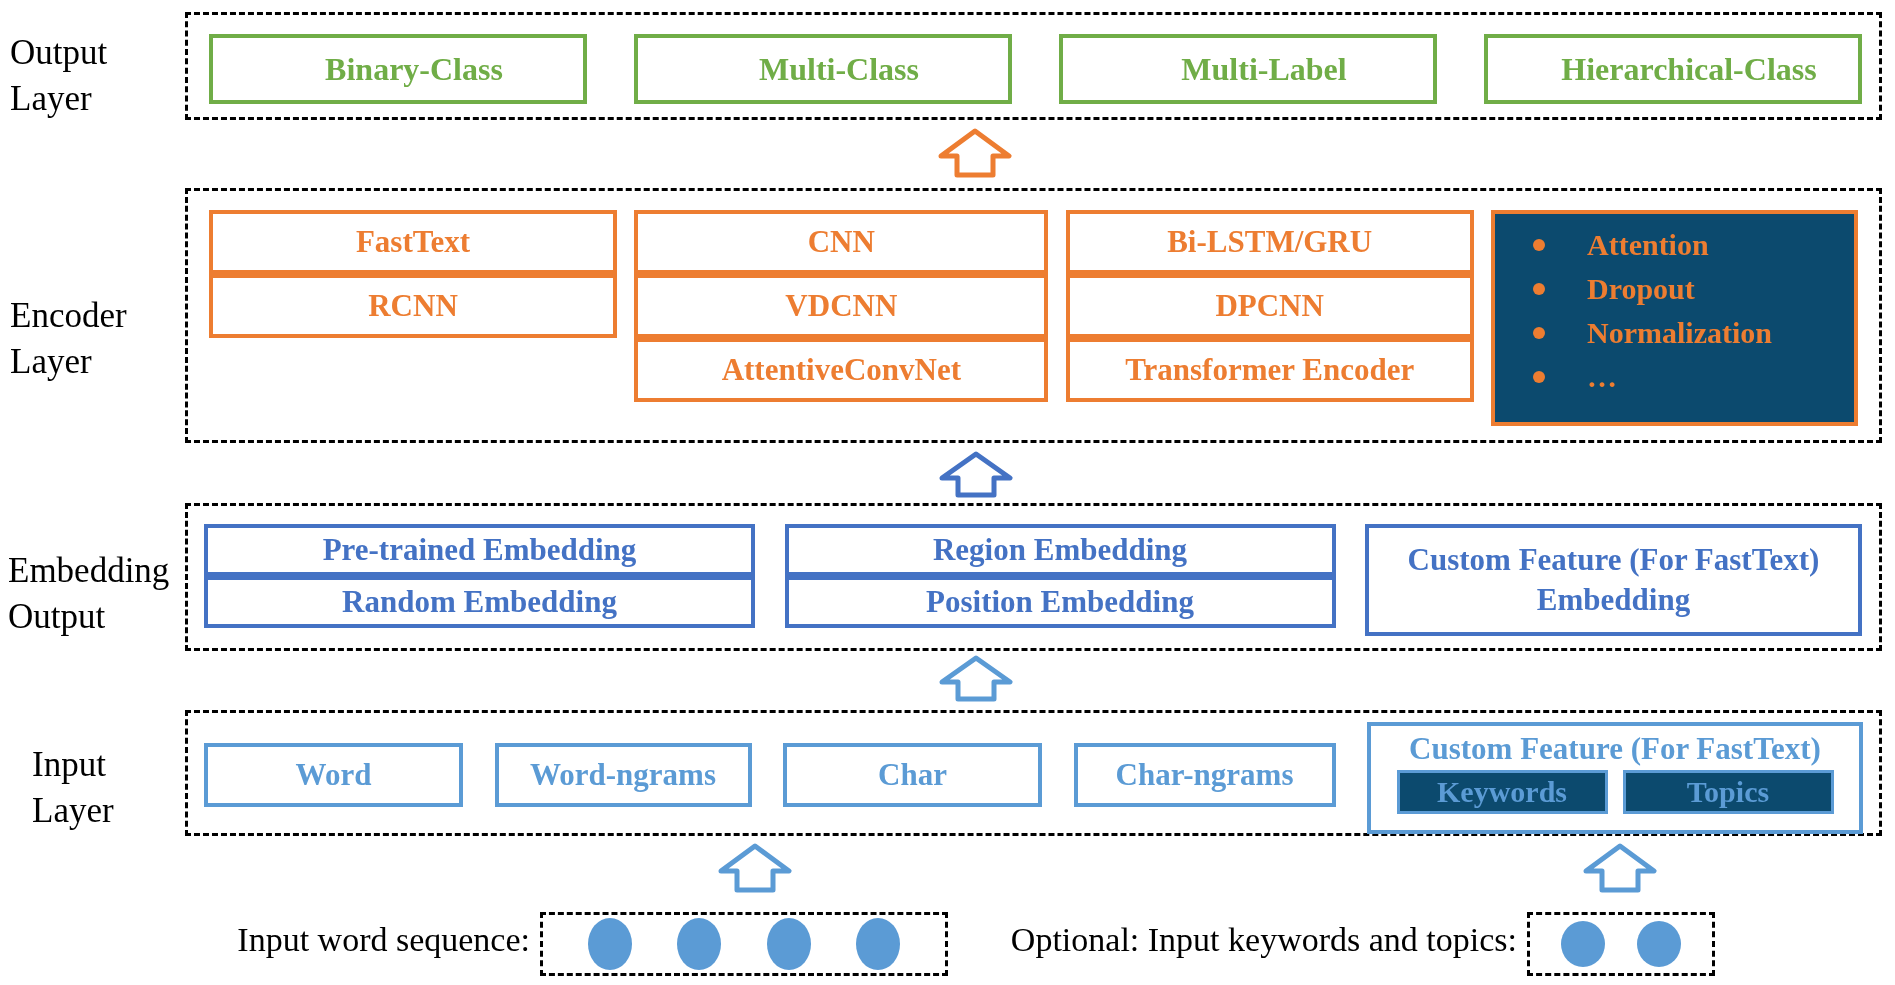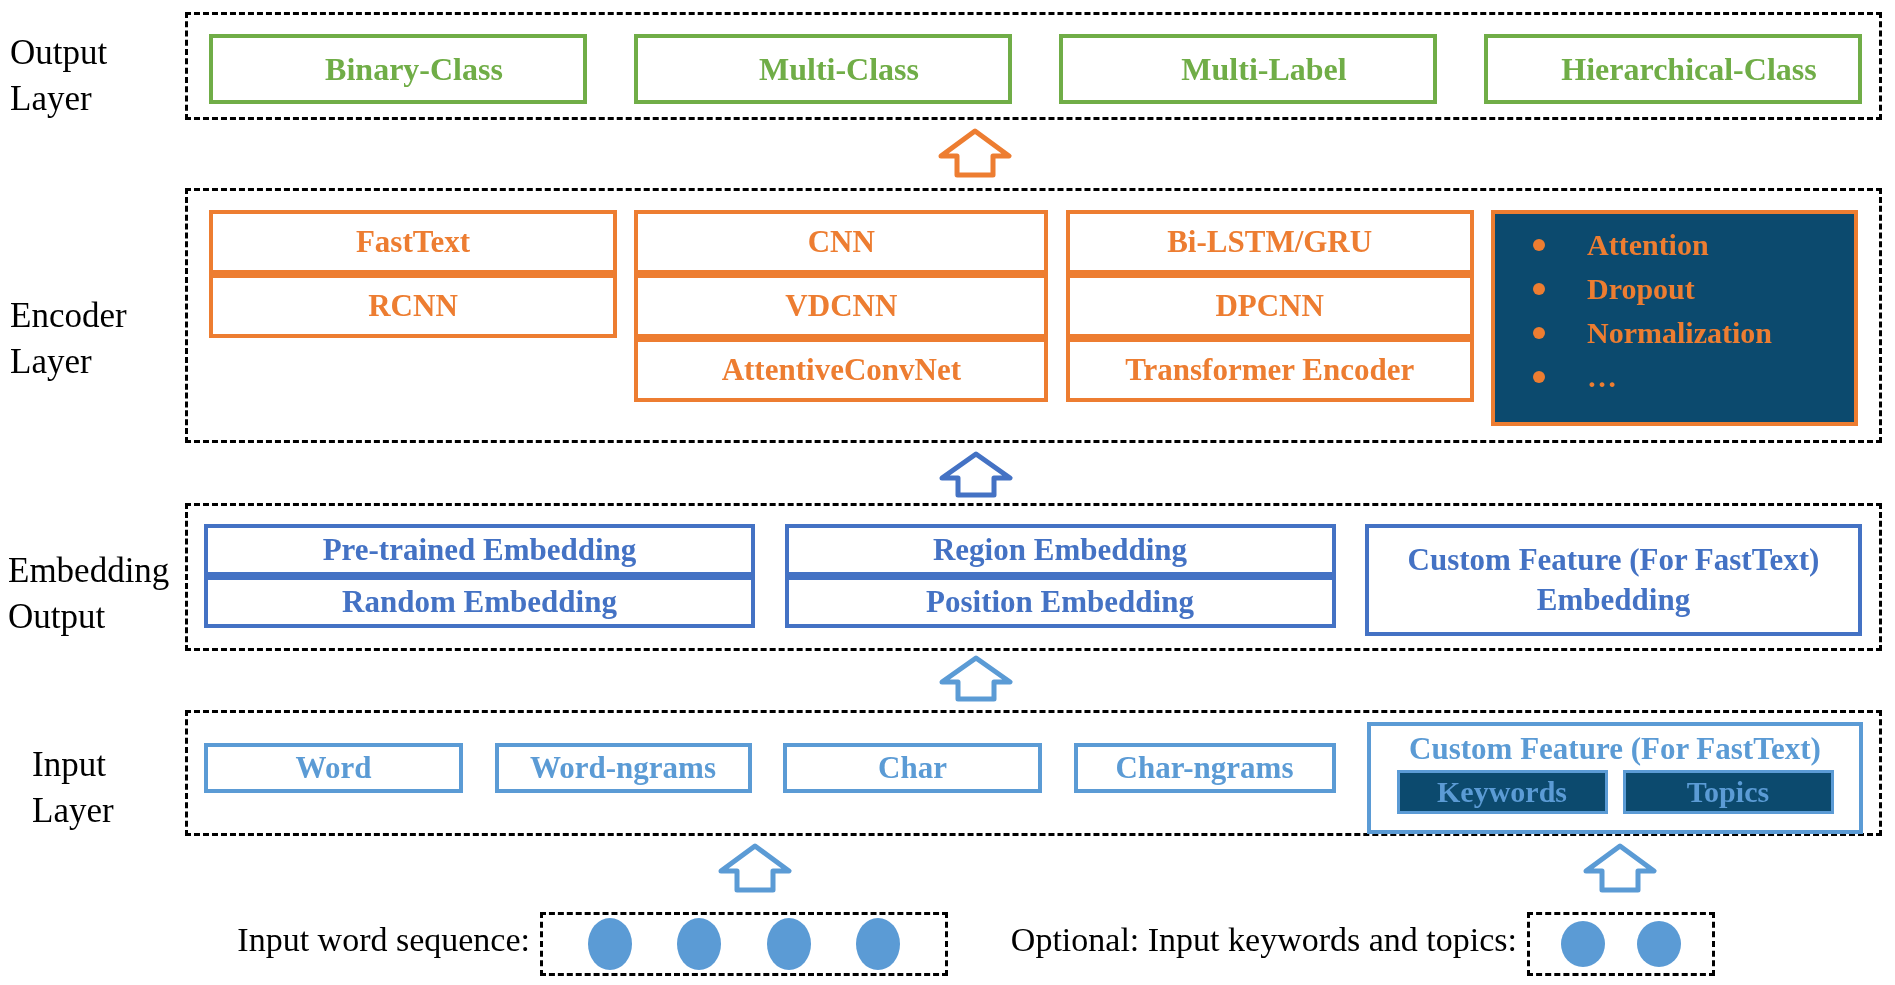--- a/index.html
+++ b/index.html
@@ -43,21 +43,21 @@
   .extra-item.last { margin-top:4px; }
 
   
   .emb-col { display:flex; flex-direction:column; }
   .emb-col-1, .emb-col-2 { width:551px; }
   .b-box { width:100%; height:52px; border:4px solid var(--blue); color:var(--blue); font-size:31px; }
   .b-box-tall { width:497px; height:112px; border:4px solid var(--blue); color:var(--blue); font-size:31px;
                 flex-direction:column; line-height:1.3; }
 
   
-  .lb-box { width:100%; height:50px; border:4px solid var(--lightblue); color:var(--lightblue); font-size:31px; margin-top:30px; }
+  .lb-box { width:100%; height:64px; border:4px solid var(--lightblue); color:var(--lightblue); font-size:31px; margin-top:30px; }
   .in-col-1 { width:259px; } .in-col-2 { width:257px; } .in-col-3 { width:259px; } .in-col-4 { width:262px; }
   .lb-custom {
     box-sizing:border-box; width:496px; height:112px; margin-top:9px;
     border:4px solid var(--lightblue); background:#fff; color:var(--lightblue);
     display:flex; flex-direction:column; align-items:center;
   }
   .lb-custom-title { font-weight:bold; font-size:31px; line-height:1.1; margin-top:6px; }
   .lb-custom-row { display:flex; gap:15px; margin-top:4px; }
   .lb-mini { box-sizing:border-box; width:211px; height:44px; border:3px solid var(--lightblue);
              color:var(--lightblue); font-size:30px; font-weight:bold;

